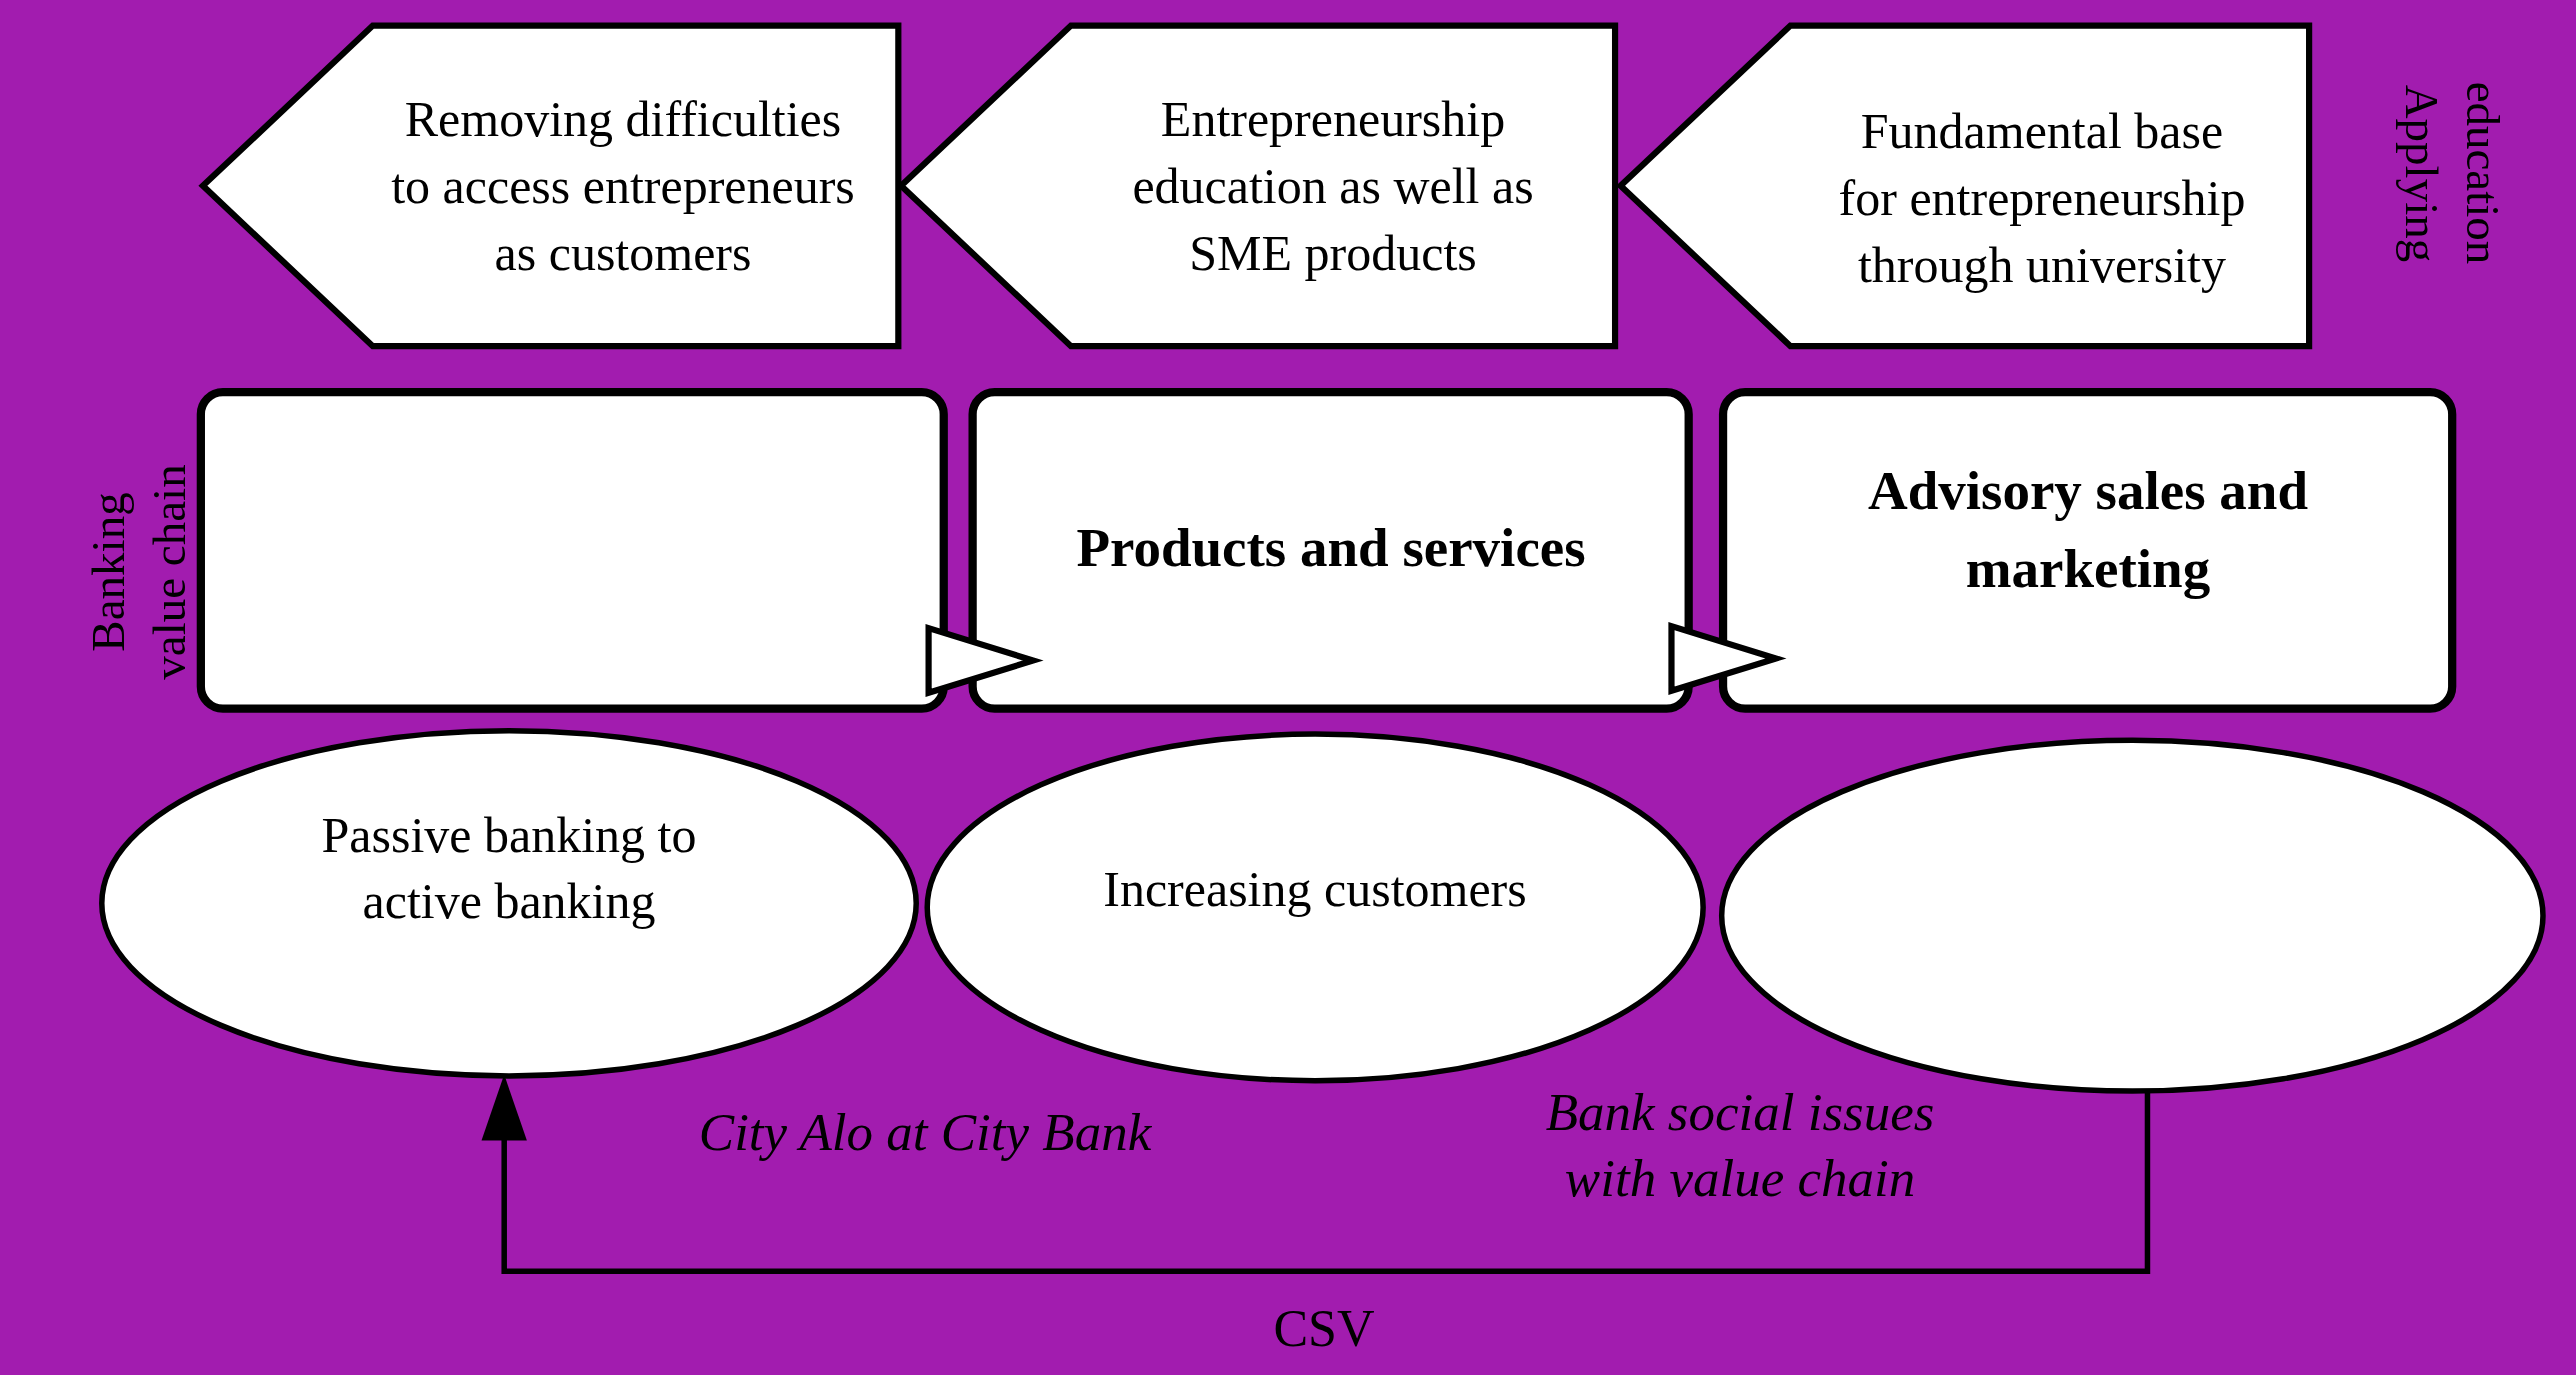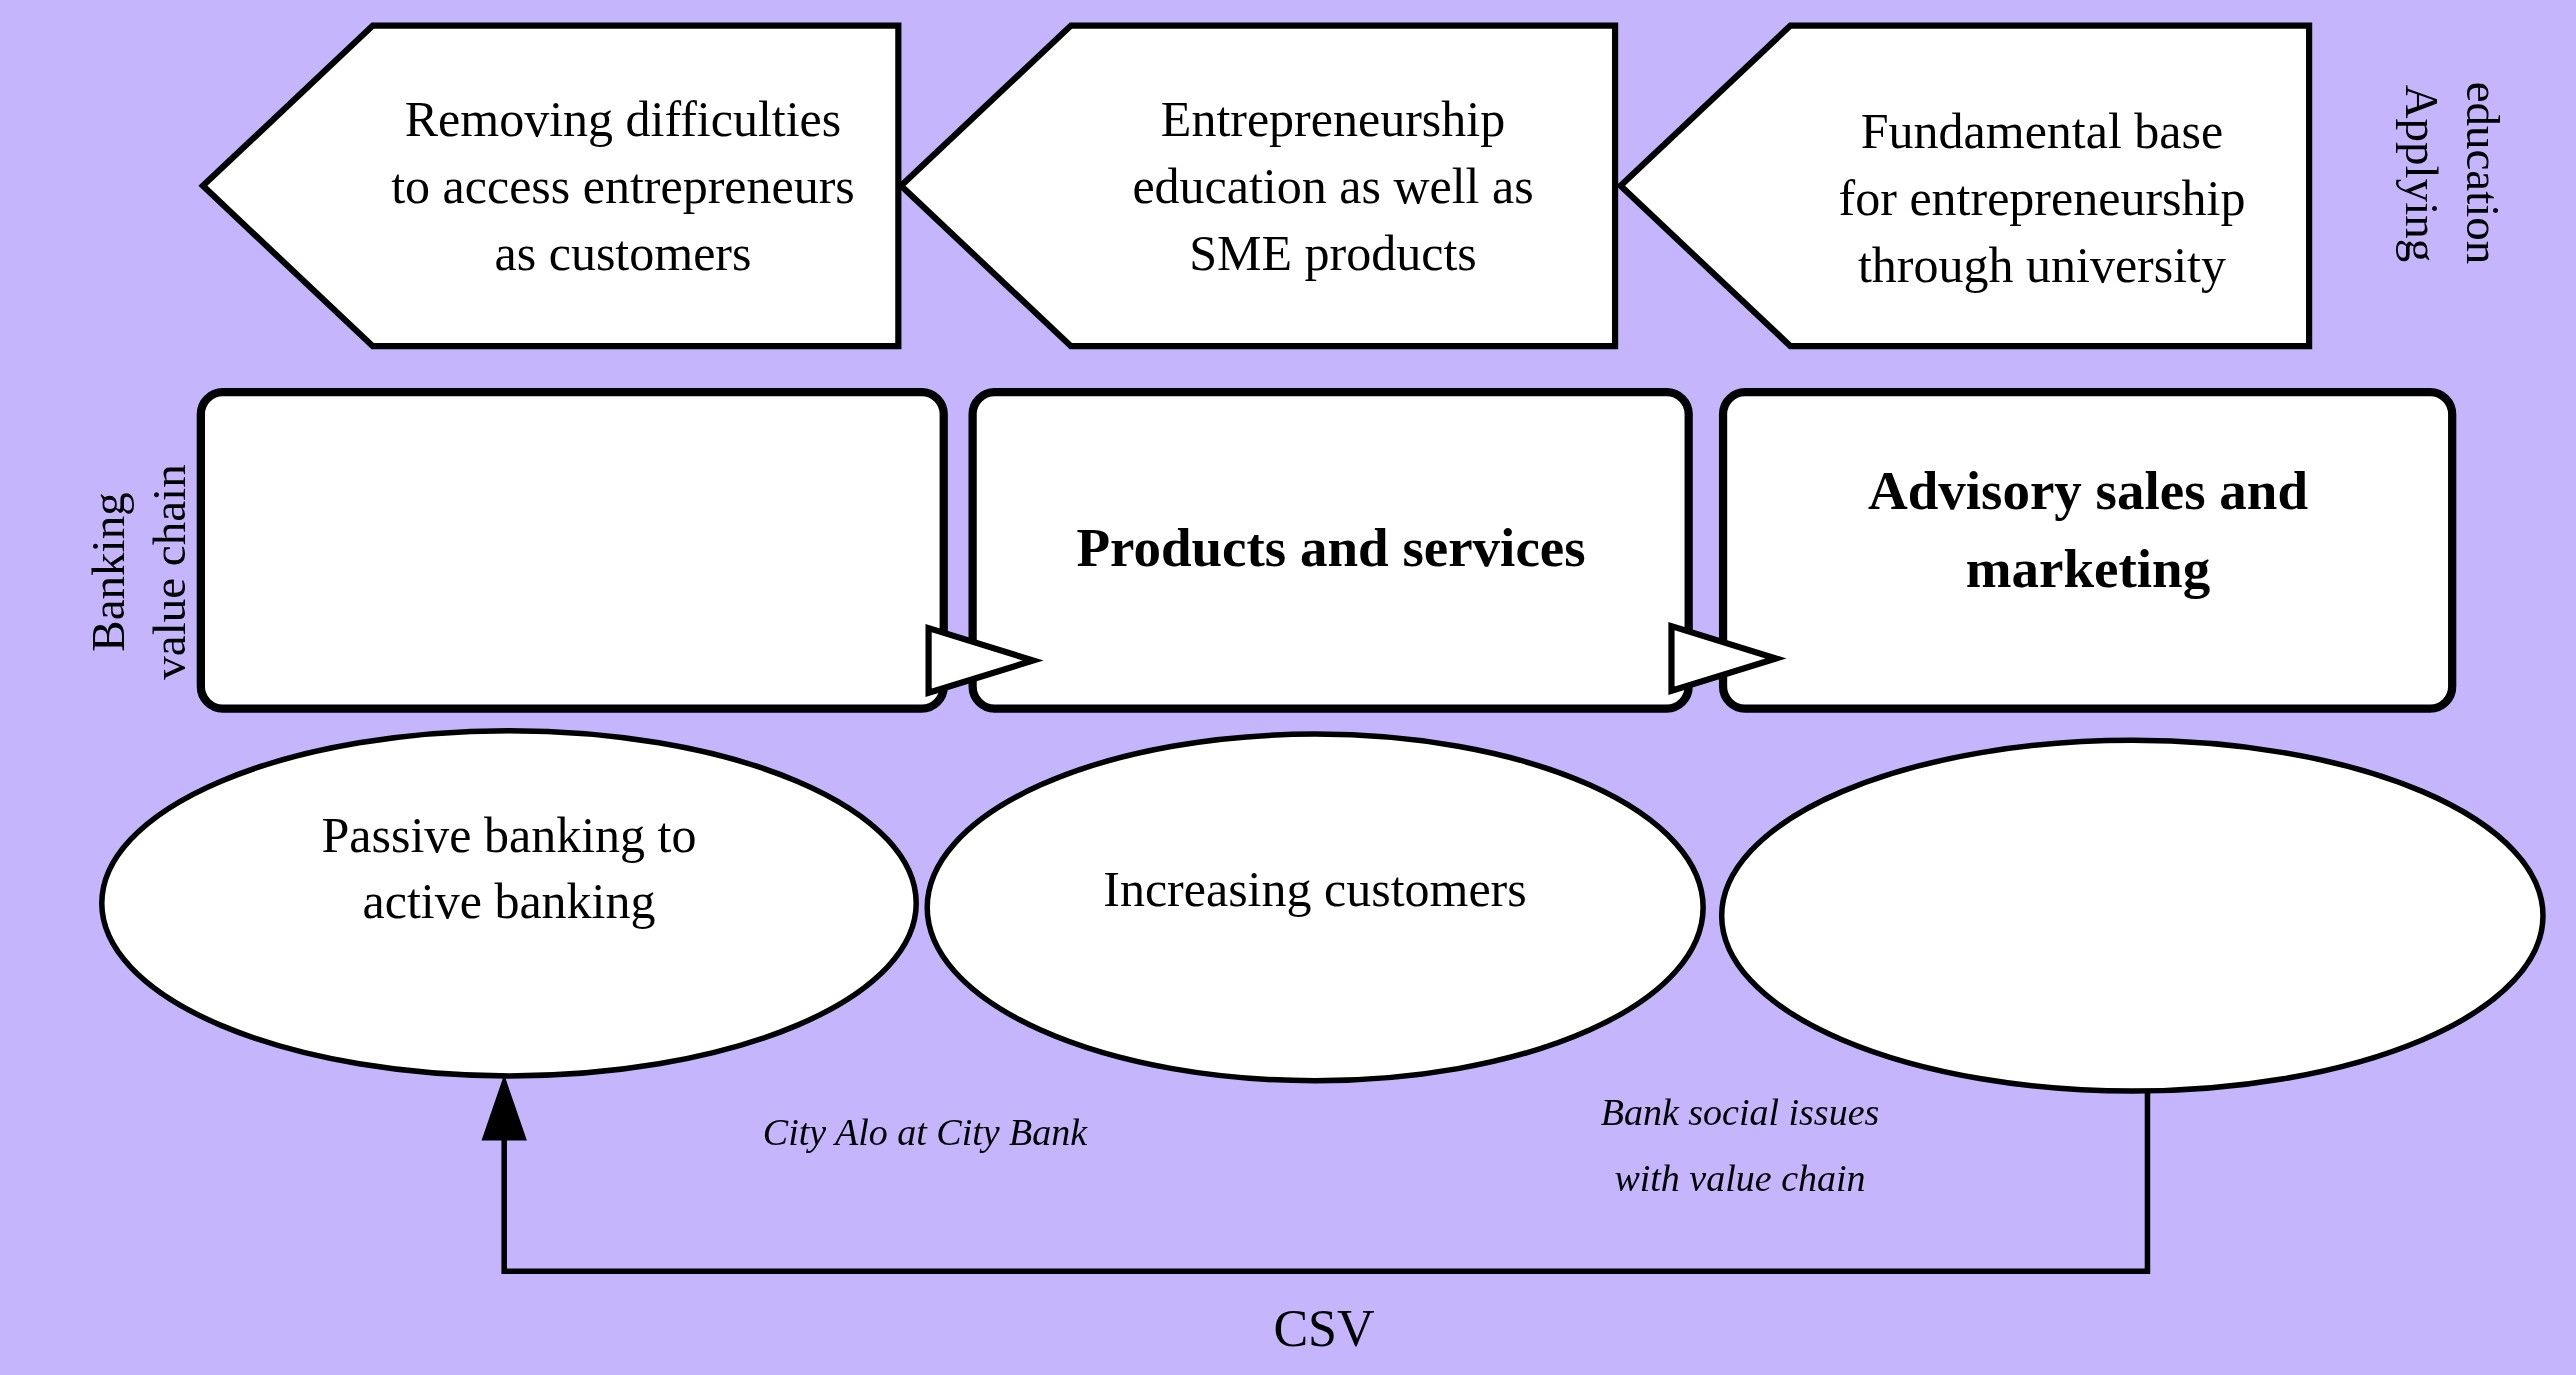--- a/index.html
+++ b/index.html
@@ -1,35 +1,35 @@
 <!DOCTYPE html>
 <html style="font-size:11px"><head>
 <meta charset="utf-8">
 <style>
   html,body{margin:0;padding:0;background:#ffffff;}
   .canvas{
     position:relative;
     width:2576px;height:1376px;
-    background:#c4b5fd;
+    background:#a21caf;
     font-family:"Liberation Serif","DejaVu Serif",serif;
     color:#000000;
     overflow:hidden;
   }
   .shape-layer{position:absolute;left:0;top:0;width:2576px;height:1376px;}
   .txt{
     position:absolute;
     transform:translate(-50%,-50%);
     text-align:center;
     white-space:pre-line;
     color:#000000;
   }
   .arrow-label{font-size:50px;line-height:67px;}
   .box-label{font-size:55px;line-height:78px;font-weight:bold;}
   .ellipse-label{font-size:50px;line-height:66px;}
-  .note{font-size:38px;line-height:66px;font-style:italic;}
+  .note{font-size:53px;line-height:66px;font-style:italic;}
   .csv-label{font-size:52px;line-height:55px;}
   .side-label-left{
     font-size:47px;line-height:61px;
     transform:translate(-50%,-50%) rotate(-90deg);
   }
   .side-label-right{
     font-size:47px;line-height:61px;
     writing-mode:vertical-lr;
     text-orientation:mixed;
   }

